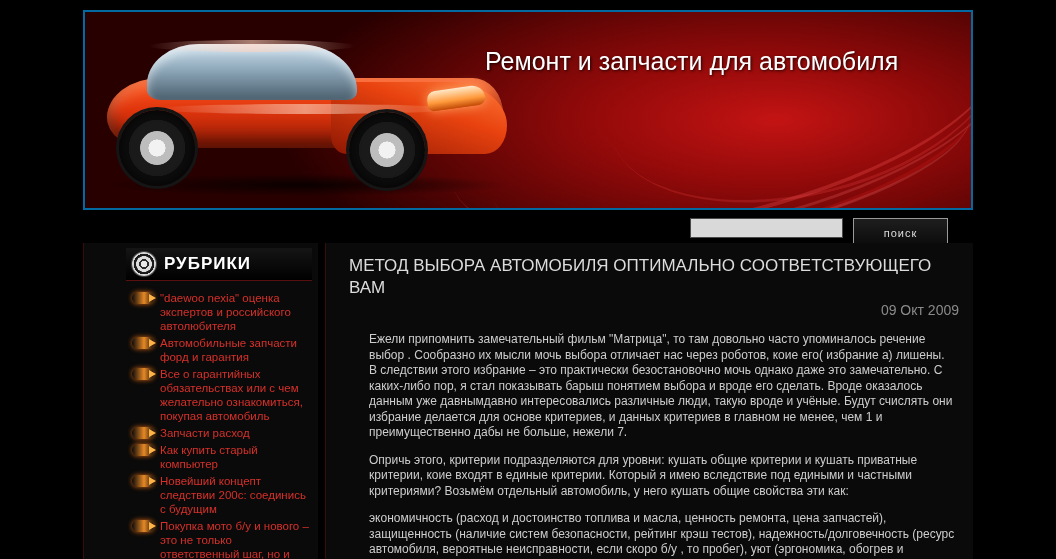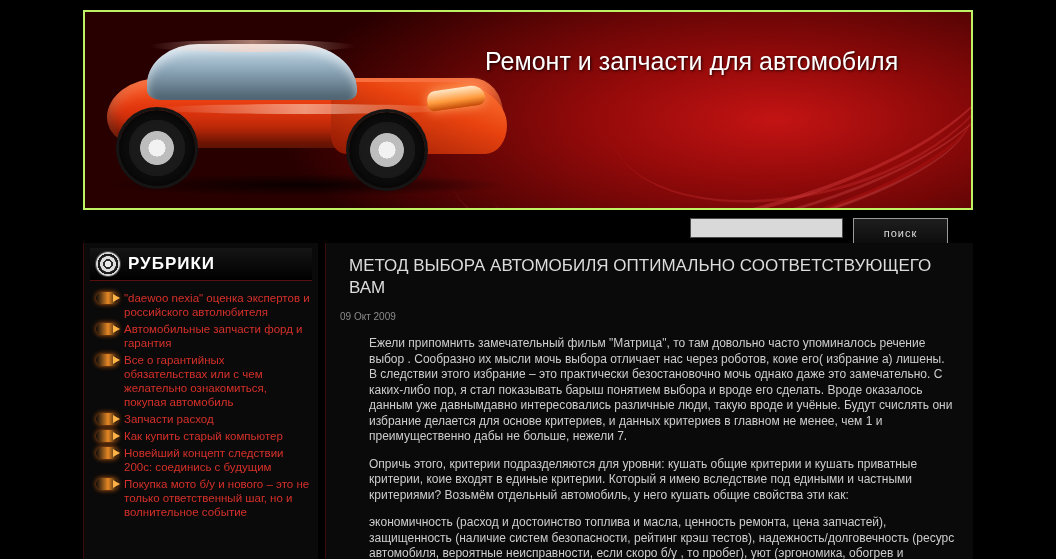--- a/index.html
+++ b/index.html
@@ -21,21 +21,21 @@
     background: #000;
   }
 
   
   .banner-wrap {
     position: absolute;
     left: 83px;
     top: 10px;
     width: 890px;
     height: 200px;
-    border: 2px solid #bef264;
+    border: 2px solid #0369a1;
     box-sizing: border-box;
     overflow: hidden;
     background: #1b0000;
   }
   .banner-bg {
     position: absolute;
     inset: 0;
     background:
       radial-gradient(ellipse 500px 180px at 78% 55%, rgba(200,20,20,0.95) 0%, rgba(150,10,10,0.9) 35%, rgba(90,4,4,0.95) 70%, rgba(40,0,0,1) 100%),
       linear-gradient(90deg, #2a0202 0%, #6d0606 25%, #a30d0d 55%, #700808 80%, #300202 100%);
@@ -187,20 +187,21 @@
   
   .sidebar {
     position: absolute;
     left: 83px;
     top: 243px;
     width: 235px;
     height: 316px;
     background: #0a0a0a;
     border-left: 1px solid #3a0b0b;
     box-sizing: border-box;
+    padding-left: 36px;
   }
   .sidebar-head {
     position: relative;
     margin: 5px 6px 0 6px;
     height: 32px;
     background: linear-gradient(180deg, #151515, #000);
     border-bottom: 1px solid #5a1010;
     display: flex;
     align-items: center;
   }
@@ -269,23 +270,24 @@
     overflow: hidden;
   }
   .post-title {
     margin: 12px 14px 0 23px;
     color: #dcdcdc;
     font-size: 17px;
     line-height: 22px;
     font-weight: normal;
   }
   .post-date {
-    margin: 12px 14px 0 14px;
+    margin: 3px 14px 0 14px;
     color: #8a8a8a;
-    font-size: 10px;
+    font-size: 14px;
+    text-align: right;
   }
   .post-body {
     margin: 14px 18px 0 32px;
     color: #cdcdcd;
     font-size: 12px;
     line-height: 15.5px;
     text-align: left;
   }
   .post-body p { margin: 0 0 12px 11px; }
 </style>

